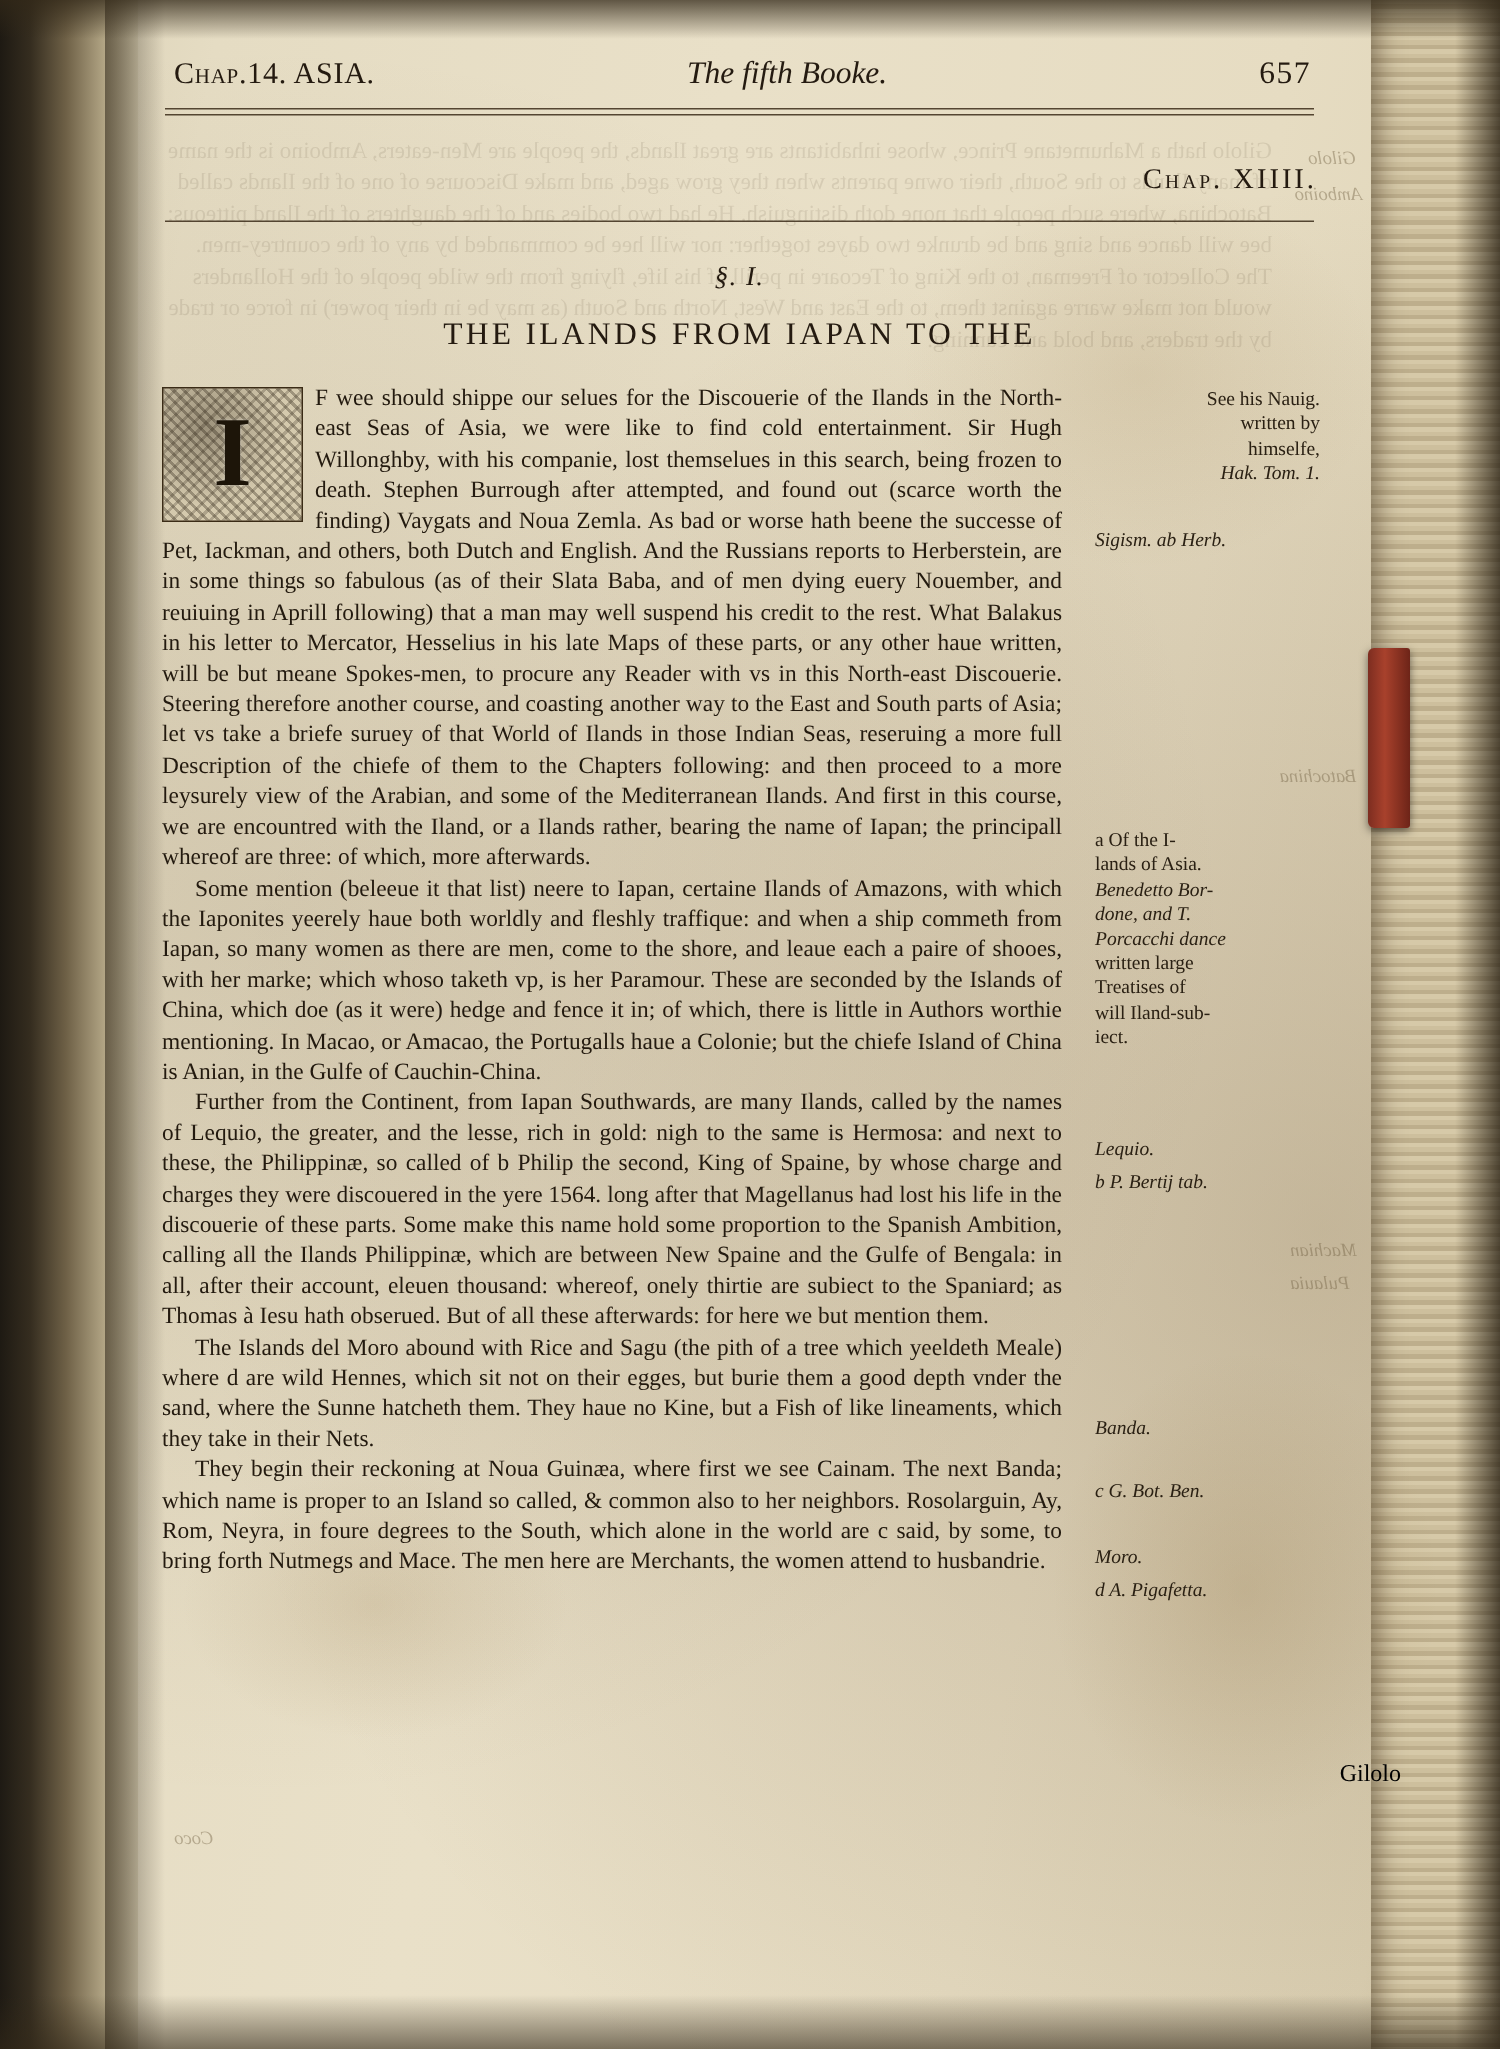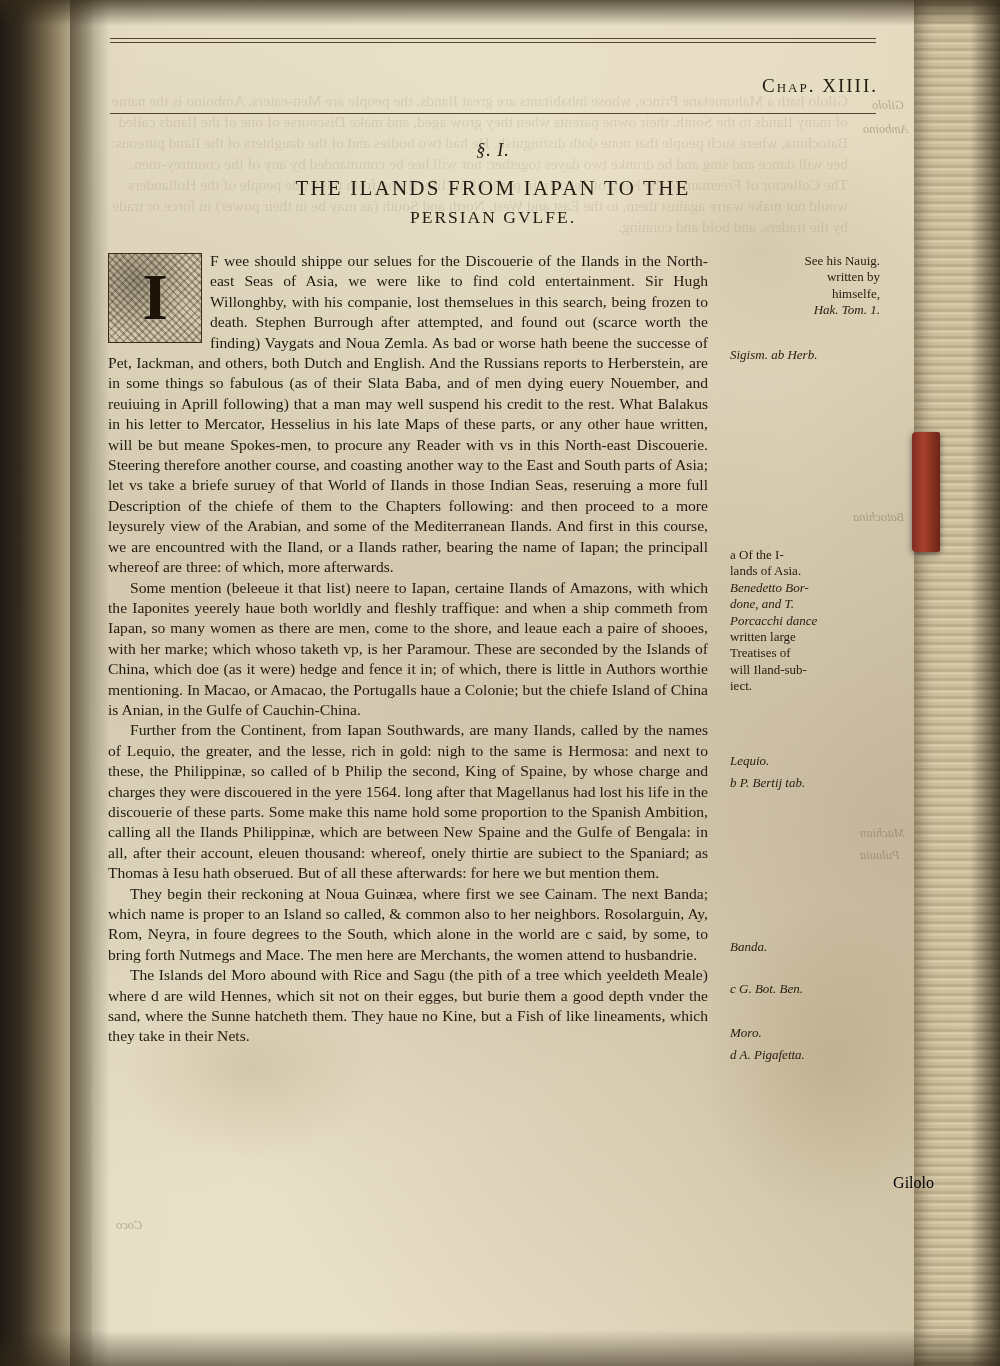--- a/index.html
+++ b/index.html
@@ -272,46 +272,50 @@
     Amboino is the name of many Ilands to the South, their owne parents when they grow aged, and make
     Discourse of one of the Ilands called Batochina, where such people that none doth distinguish. He had two bodies
     and of the daughters of the Iland pitteous: bee will dance and sing and be drunke two dayes together: nor will
     hee be commanded by any of the countrey-men. The Collector of Freeman, to the King of Tecoare in perill of his
     life, flying from the wilde people of the Hollanders would not make warre against them, to the East and West,
     North and South (as may be in their power) in force or trade by the traders, and bold and cunning.
   </div>
 
   <div id="text-block">
 
+    <div id="running-head">
+      <span class="rh-left">Chap.14. ASIA.</span>
+      <span class="rh-center">The fifth Booke.</span>
+      <span class="rh-right">657</span>
+    </div>
     <div class="rule"></div>
     <div class="rule thin" style="margin-top:3px;"></div>
 
     <div id="chapter-head">
       <div class="chap-no">Chap. XIIII.</div>
     </div>
     <div class="rule thin" style="margin-top:16px;"></div>
 
     <div id="sec-mark">§. I.</div>
 
     <div id="section-title">
       <span>THE ILANDS FROM IAPAN TO THE</span>
-      <span class="l2">PERSIAN GVLFE.</span>
     </div>
 
     <div id="body-wrap">
 
       <div id="main-col">
         <div id="dropcap">
           <span class="letter">I</span>
         </div>
         <p class="first">F wee should shippe our selues for the Discouerie of the Ilands in the North-east Seas of Asia, we were like to find cold entertainment. Sir Hugh Willonghby, with his companie, lost themselues in this search, being frozen to death. Stephen Burrough after attempted, and found out (scarce worth the finding) Vaygats and Noua Zemla. As bad or worse hath beene the successe of Pet, Iackman, and others, both Dutch and English. And the Russians reports to Herberstein, are in some things so fabulous (as of their Slata Baba, and of men dying euery Nouember, and reuiuing in Aprill following) that a man may well suspend his credit to the rest. What Balakus in his letter to Mercator, Hesselius in his late Maps of these parts, or any other haue written, will be but meane Spokes-men, to procure any Reader with vs in this North-east Discouerie. Steering therefore another course, and coasting another way to the East and South parts of Asia; let vs take a briefe suruey of that World of Ilands in those Indian Seas, reseruing a more full Description of the chiefe of them to the Chapters following: and then proceed to a more leysurely view of the Arabian, and some of the Mediterranean Ilands. And first in this course, we are encountred with the Iland, or a Ilands rather, bearing the name of Iapan; the principall whereof are three: of which, more afterwards.</p>
         <p>Some mention (beleeue it that list) neere to Iapan, certaine Ilands of Amazons, with which the Iaponites yeerely haue both worldly and fleshly traffique: and when a ship commeth from Iapan, so many women as there are men, come to the shore, and leaue each a paire of shooes, with her marke; which whoso taketh vp, is her Paramour. These are seconded by the Islands of China, which doe (as it were) hedge and fence it in; of which, there is little in Authors worthie mentioning. In Macao, or Amacao, the Portugalls haue a Colonie; but the chiefe Island of China is Anian, in the Gulfe of Cauchin-China.</p>
         <p>Further from the Continent, from Iapan Southwards, are many Ilands, called by the names of Lequio, the greater, and the lesse, rich in gold: nigh to the same is Hermosa: and next to these, the Philippinæ, so called of b Philip the second, King of Spaine, by whose charge and charges they were discouered in the yere 1564. long after that Magellanus had lost his life in the discouerie of these parts. Some make this name hold some proportion to the Spanish Ambition, calling all the Ilands Philippinæ, which are between New Spaine and the Gulfe of Bengala: in all, after their account, eleuen thousand: whereof, onely thirtie are subiect to the Spaniard; as Thomas à Iesu hath obserued. But of all these afterwards: for here we but mention them.</p>
+        <p>The Islands del Moro abound with Rice and Sagu (the pith of a tree which yeeldeth Meale) where d are wild Hennes, which sit not on their egges, but burie them a good depth vnder the sand, where the Sunne hatcheth them. They haue no Kine, but a Fish of like lineaments, which they take in their Nets.</p>
         <p>They begin their reckoning at Noua Guinæa, where first we see Cainam. The next Banda; which name is proper to an Island so called, &amp; common also to her neighbors. Rosolarguin, Ay, Rom, Neyra, in foure degrees to the South, which alone in the world are c said, by some, to bring forth Nutmegs and Mace. The men here are Merchants, the women attend to husbandrie.</p>
-        <p>The Islands del Moro abound with Rice and Sagu (the pith of a tree which yeeldeth Meale) where d are wild Hennes, which sit not on their egges, but burie them a good depth vnder the sand, where the Sunne hatcheth them. They haue no Kine, but a Fish of like lineaments, which they take in their Nets.</p>
       </div>
 
       <div id="margin-col">
         <div class="note" style="top:2px;text-align:right;">
           <div>See his Nauig.</div>
           <div>written by</div>
           <div>himselfe,</div>
           <div class="it">Hak. Tom. 1.</div>
         </div>
         <div class="note it" style="top:96px;">

